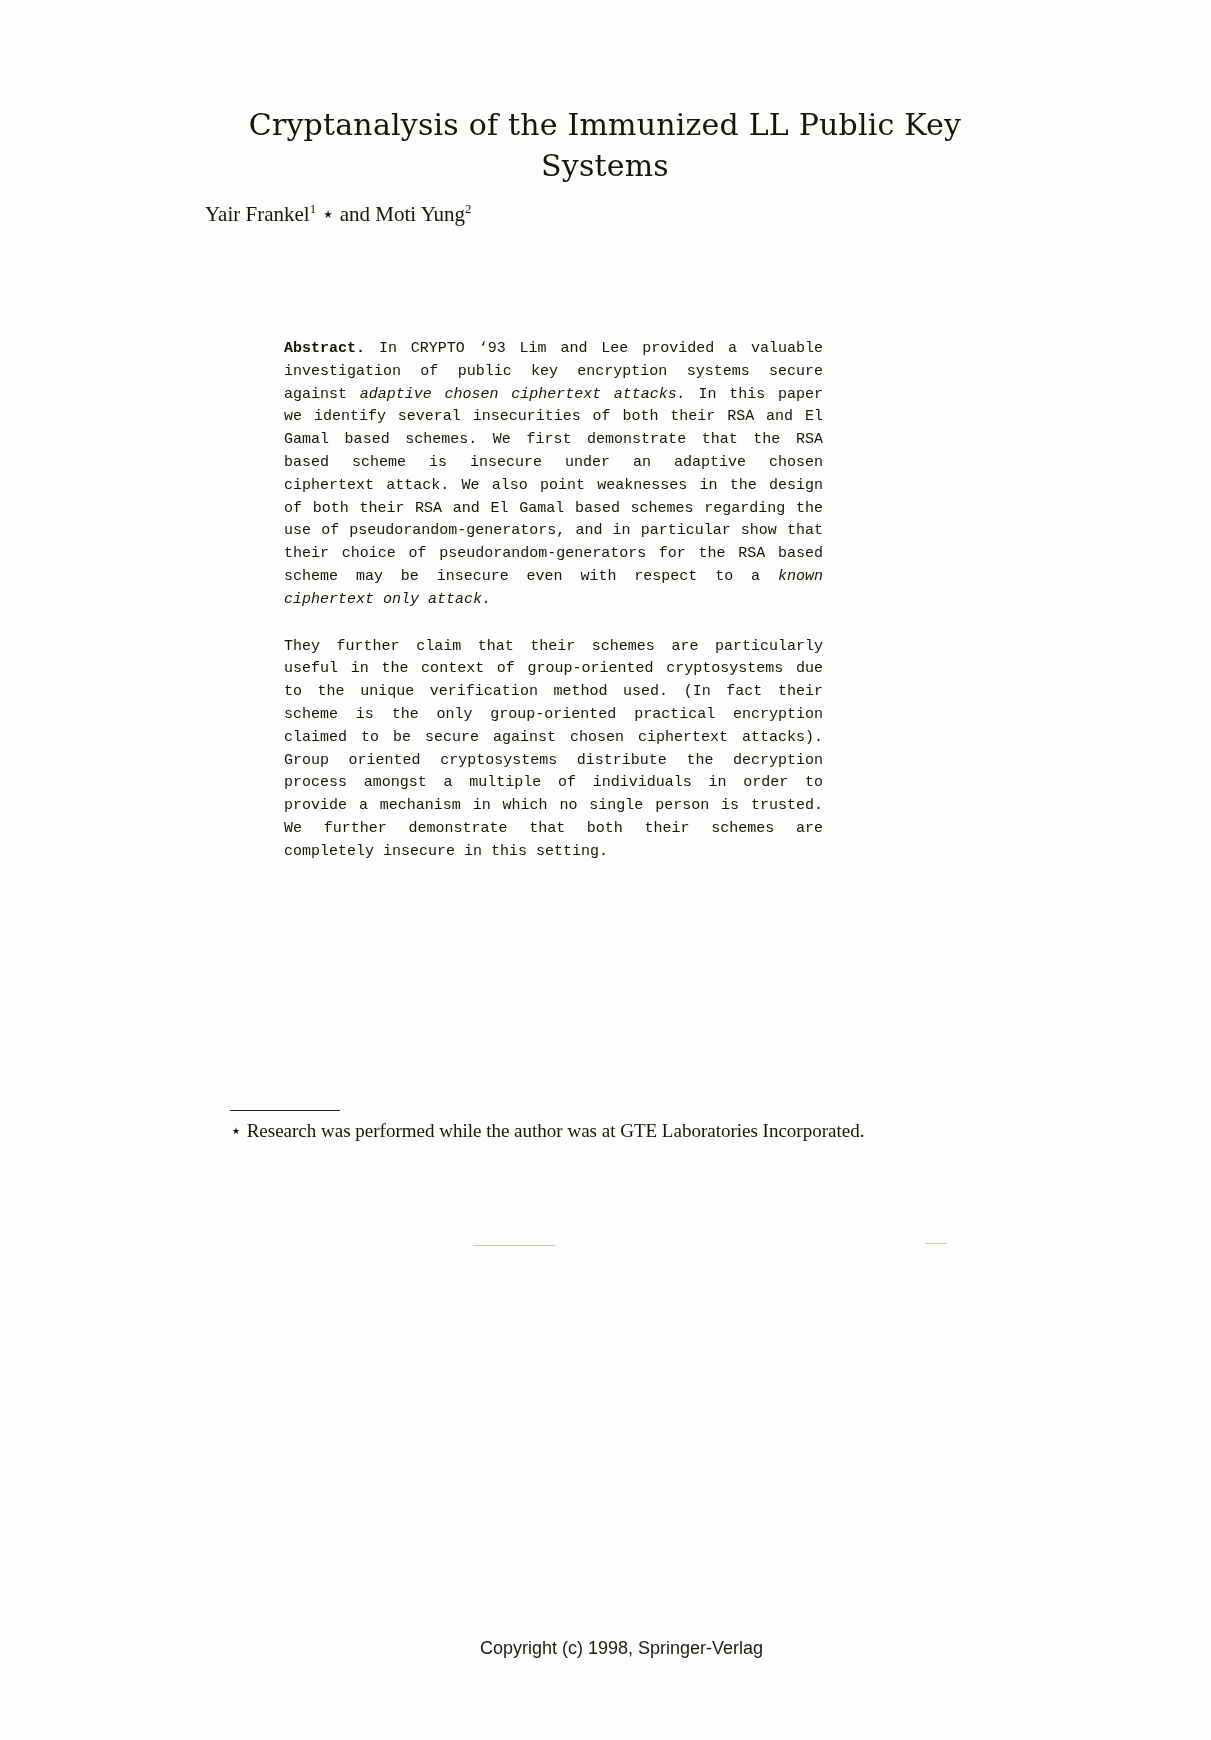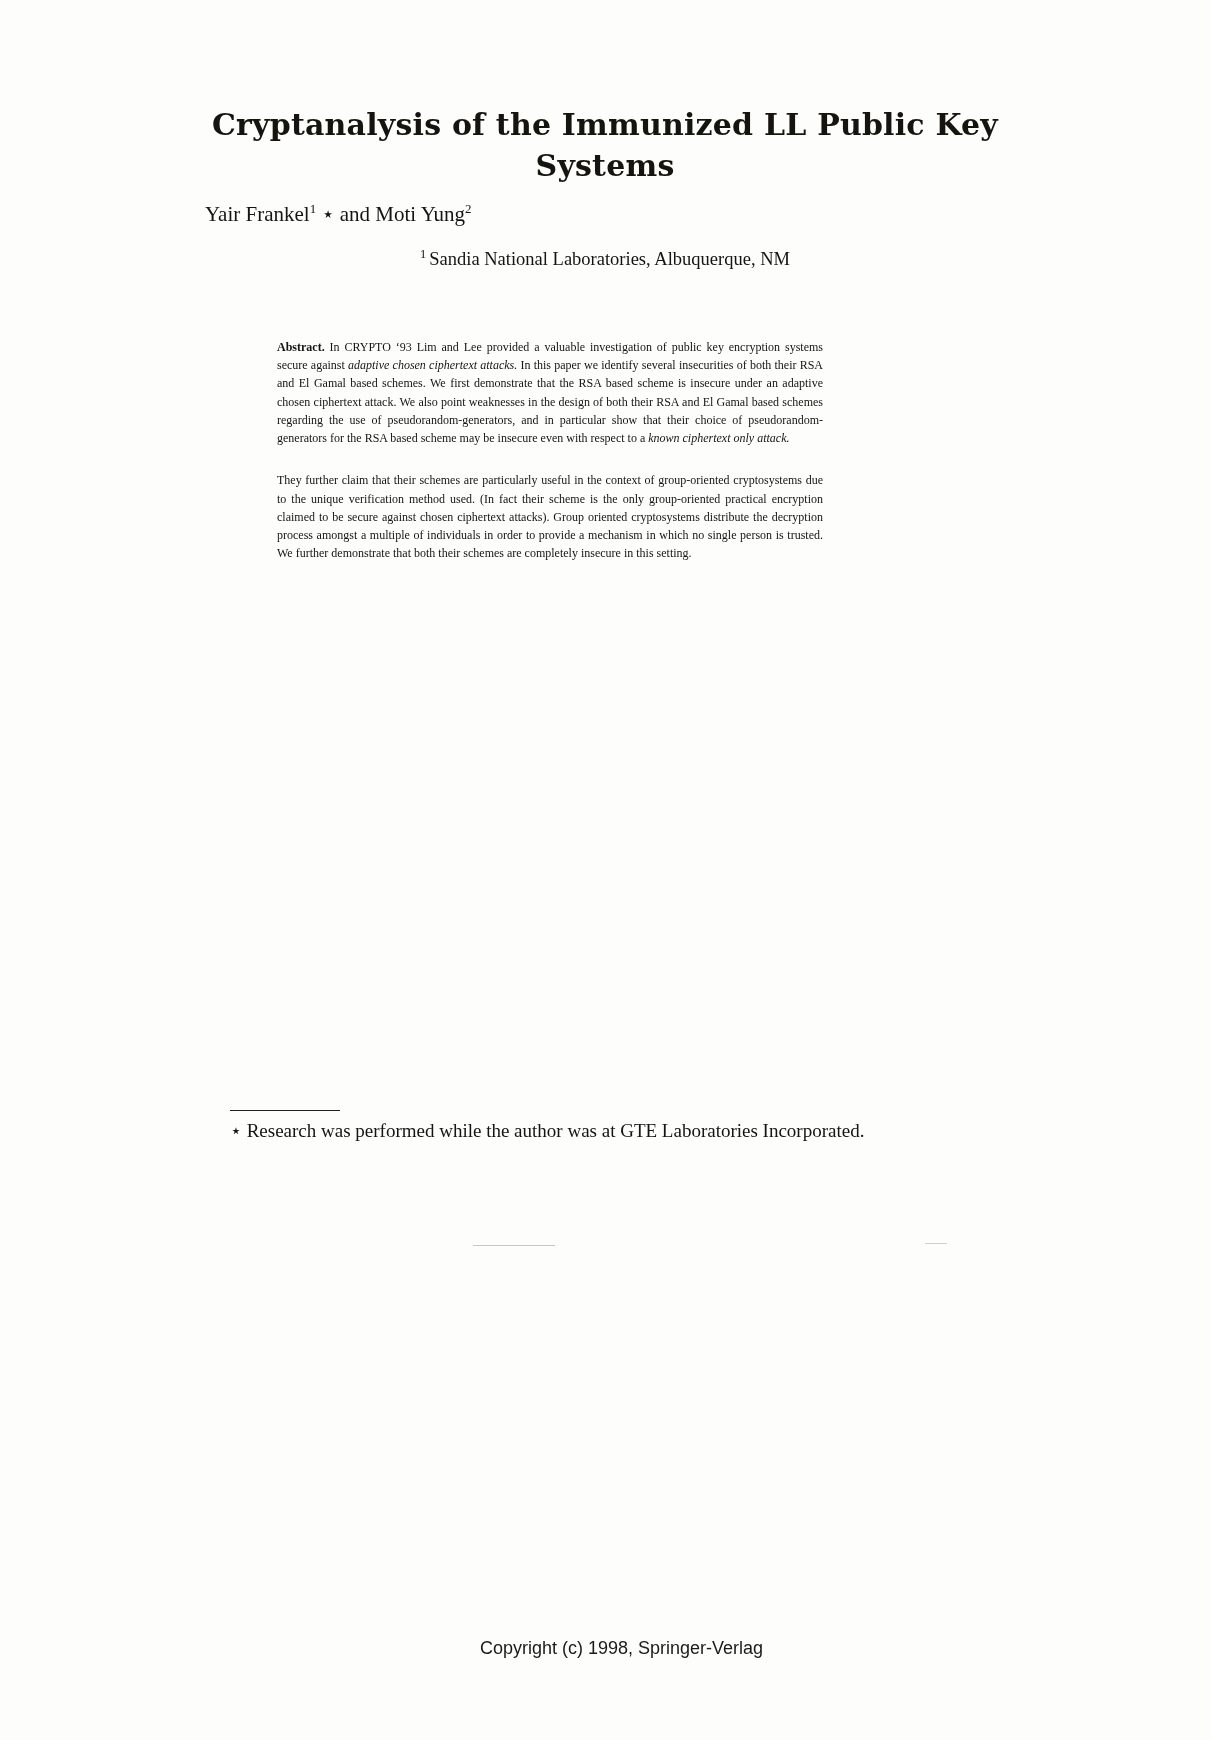--- a/index.html
+++ b/index.html
@@ -25,21 +25,21 @@
   }
 
   
   .title {
     position: absolute;
     left: 205px;
     top: 104px;
     width: 800px;
     text-align: center;
     font-family: "DejaVu Serif", serif;
-    font-weight: bold;
+    font-weight: normal;
     font-size: 30px;
     line-height: 1.38;
     letter-spacing: 0.2px;
   }
 
   
   .authors {
     position: absolute;
     left: 205px;
     top: 200px;
@@ -66,25 +66,26 @@
   }
 
   
   .abstract-block {
     position: absolute;
     left: 268px;
     top: 338px;
     width: 555px;
   }
   .abstract-para {
-    font-size: 12px;
+    font-size: 15px;
     line-height: 1.52;
     text-align: justify;
-    margin: 0 0 24px 9px;
+    margin: 0 0 24px 16px;
     text-justify: inter-word;
+    font-family: Liberation Mono, monospace;
   }
   .abstract-para b { font-weight: bold; }
   .abstract-para i { font-style: italic; }
 
   
   .footnote-rule {
     position: absolute;
     left: 230px;
     top: 1110px;
     width: 110px;
@@ -136,21 +137,20 @@
 <div class="page">
   <div class="content">
 
     <div class="title">Cryptanalysis of the Immunized LL Public Key Systems</div>
 
     <div class="authors">
       <span>Yair Frankel<sup>1</sup> <span>⋆</span> and Moti Yung<sup>2</sup></span>
     </div>
 
     <div class="affiliations">
-      <div class="aff-line"><sup>1</sup><span>Sandia National Laboratories, Albuquerque, NM</span></div>
     </div>
 
     <div class="abstract-block">
       <p class="abstract-para"><b>Abstract.</b><span> In CRYPTO ‘93 Lim and Lee provided a valuable investigation of public key encryption systems secure against </span><i>adaptive chosen ciphertext attacks.</i><span> In this paper we identify several insecurities of both their RSA and El Gamal based schemes. We first demonstrate that the RSA based scheme is insecure under an adaptive chosen ciphertext attack. We also point weaknesses in the design of both their RSA and El Gamal based schemes regarding the use of pseudorandom-generators, and in particular show that their choice of pseudorandom-generators for the RSA based scheme may be insecure even with respect to a </span><i>known ciphertext only attack.</i></p>
       <p class="abstract-para">They further claim that their schemes are particularly useful in the context of group-oriented cryptosystems due to the unique verification method used. (In fact their scheme is the only group-oriented practical encryption claimed to be secure against chosen ciphertext attacks). Group oriented cryptosystems distribute the decryption process amongst a multiple of individuals in order to provide a mechanism in which no single person is trusted. We further demonstrate that both their schemes are completely insecure in this setting.</p>
     </div>
 
     <div class="footnote-rule"></div>
     <div class="footnote">⋆ Research was performed while the author was at GTE Laboratories Incorporated.</div>
 

